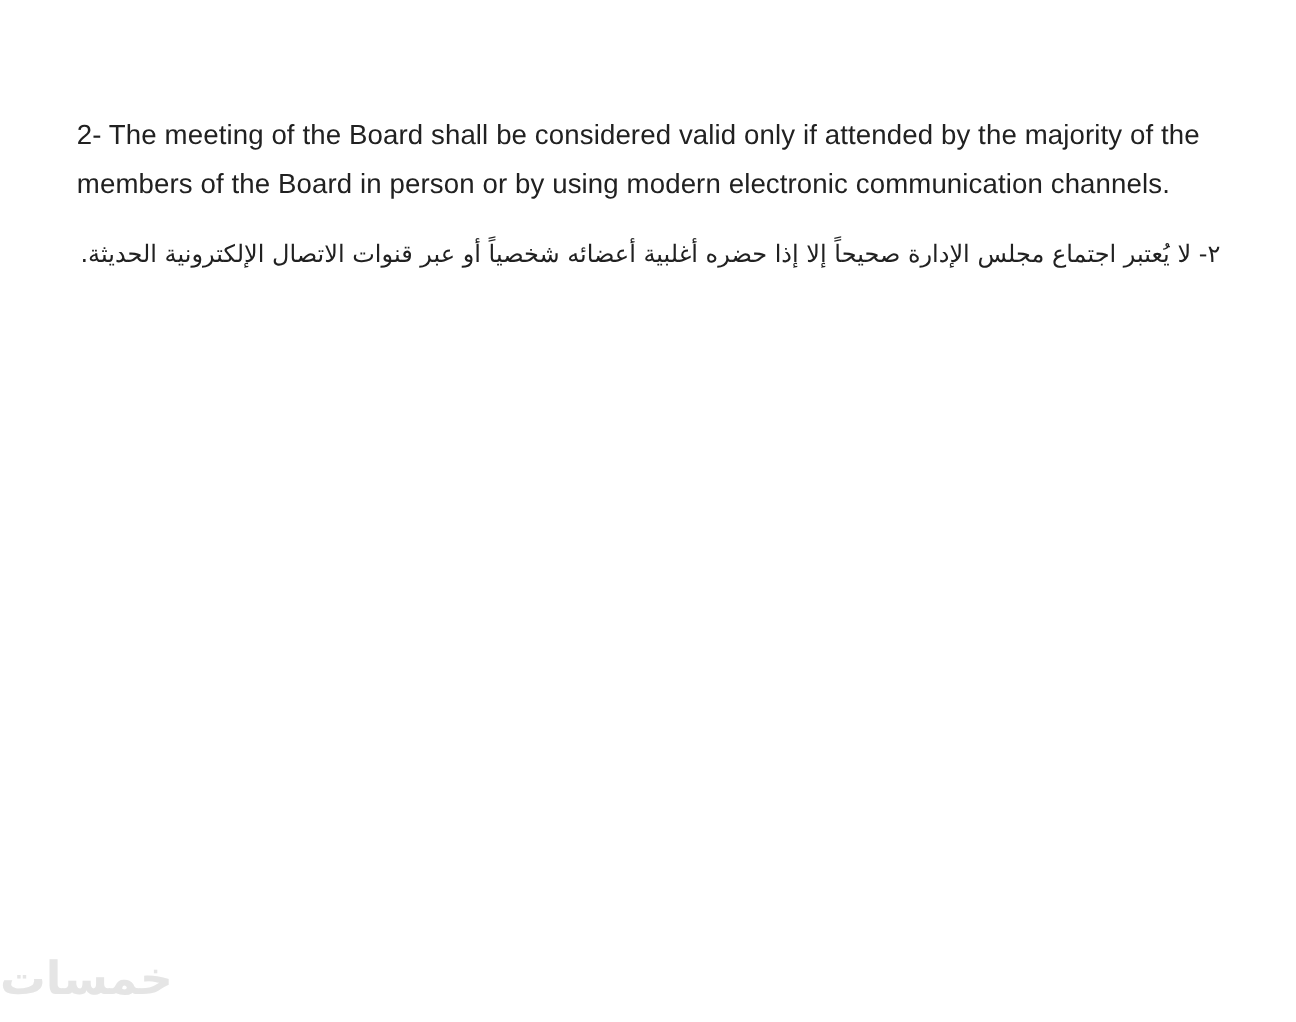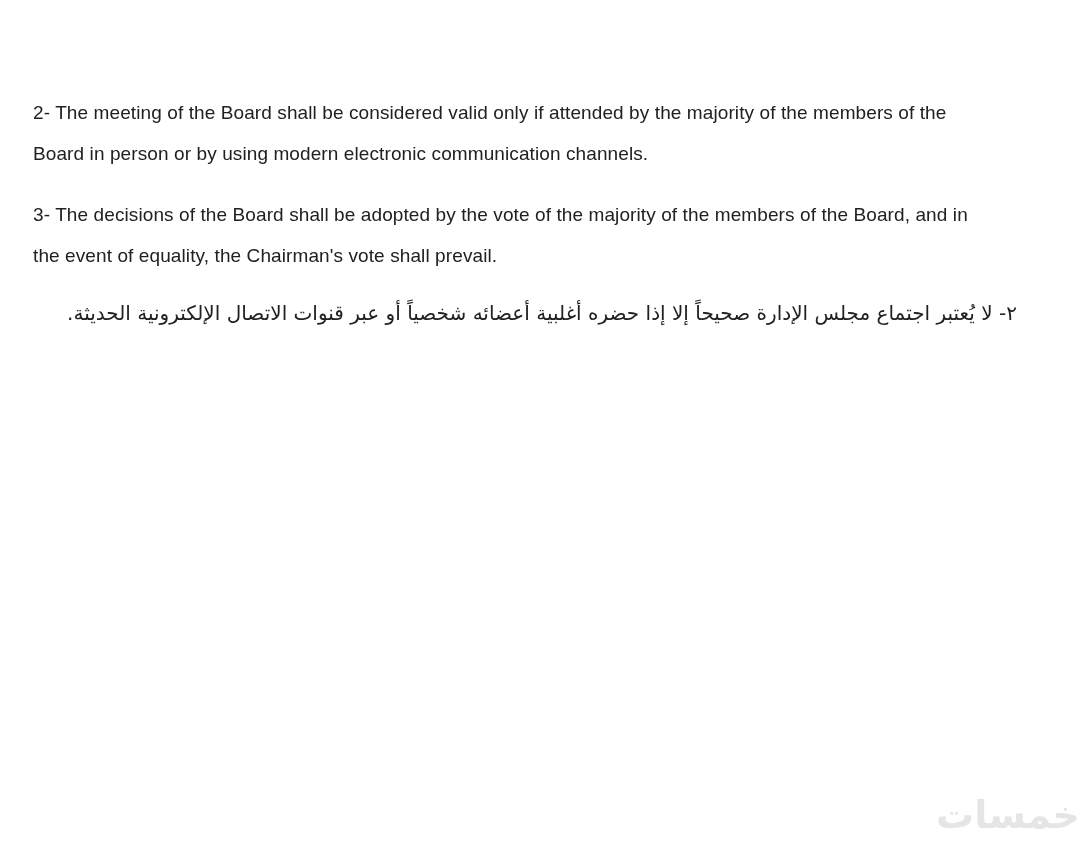--- a/index.html
+++ b/index.html
@@ -11,23 +11,23 @@
     position: relative;
     width: 1080px;
     height: 852px;
     background: #ffffff;
     overflow: hidden;
     box-sizing: border-box;
     padding-top: 92px;
     font-family: "Liberation Sans", sans-serif;
   }
   .para-en {
-    margin: 0 0 0 33px;
+    margin: 0 0 0 64px;
     width: 958px;
-    font-size: 19px;
+    font-size: 23px;
     line-height: 41px;
     letter-spacing: 0.1px;
     color: #212121;
     text-align: left;
   }
   .para-en.second {
     margin-top: 20px;
   }
   .para-ar {
     direction: rtl;
@@ -37,38 +37,37 @@
     font-size: 20px;
     line-height: 42px;
     color: #212121;
     text-align: center;
   }
   .watermark {
     position: absolute;
     left: 0;
     right: 0;
     top: 793px;
-    text-align: right;
+    text-align: left;
     direction: rtl;
     font-family: "DejaVu Sans", sans-serif;
     font-size: 38px;
     font-weight: bold;
     letter-spacing: 2px;
     color: #e5e5e5;
     user-select: none;
     pointer-events: none;
   }
 </style>
 </head>
 <body>
 
 <div class="page">
 
   <p class="para-en">2- The meeting of the Board shall be considered valid only if attended by the majority of the members of the Board in person or by using modern electronic communication channels.</p>
 
-  <p class="para-en second">3- The decisions of the Board shall be adopted by the vote of the majority of the members of the Board, and in the event of equality, the Chairman's vote shall prevail.</p>
 
   <p class="para-ar" dir="rtl" lang="ar">٢- لا يُعتبر اجتماع مجلس الإدارة صحيحاً إلا إذا حضره أغلبية أعضائه شخصياً أو عبر قنوات الاتصال الإلكترونية الحديثة.</p>
 
 
   <div class="watermark" dir="rtl" lang="ar">خمسات</div>
 
 </div>
 
 </body></html>

